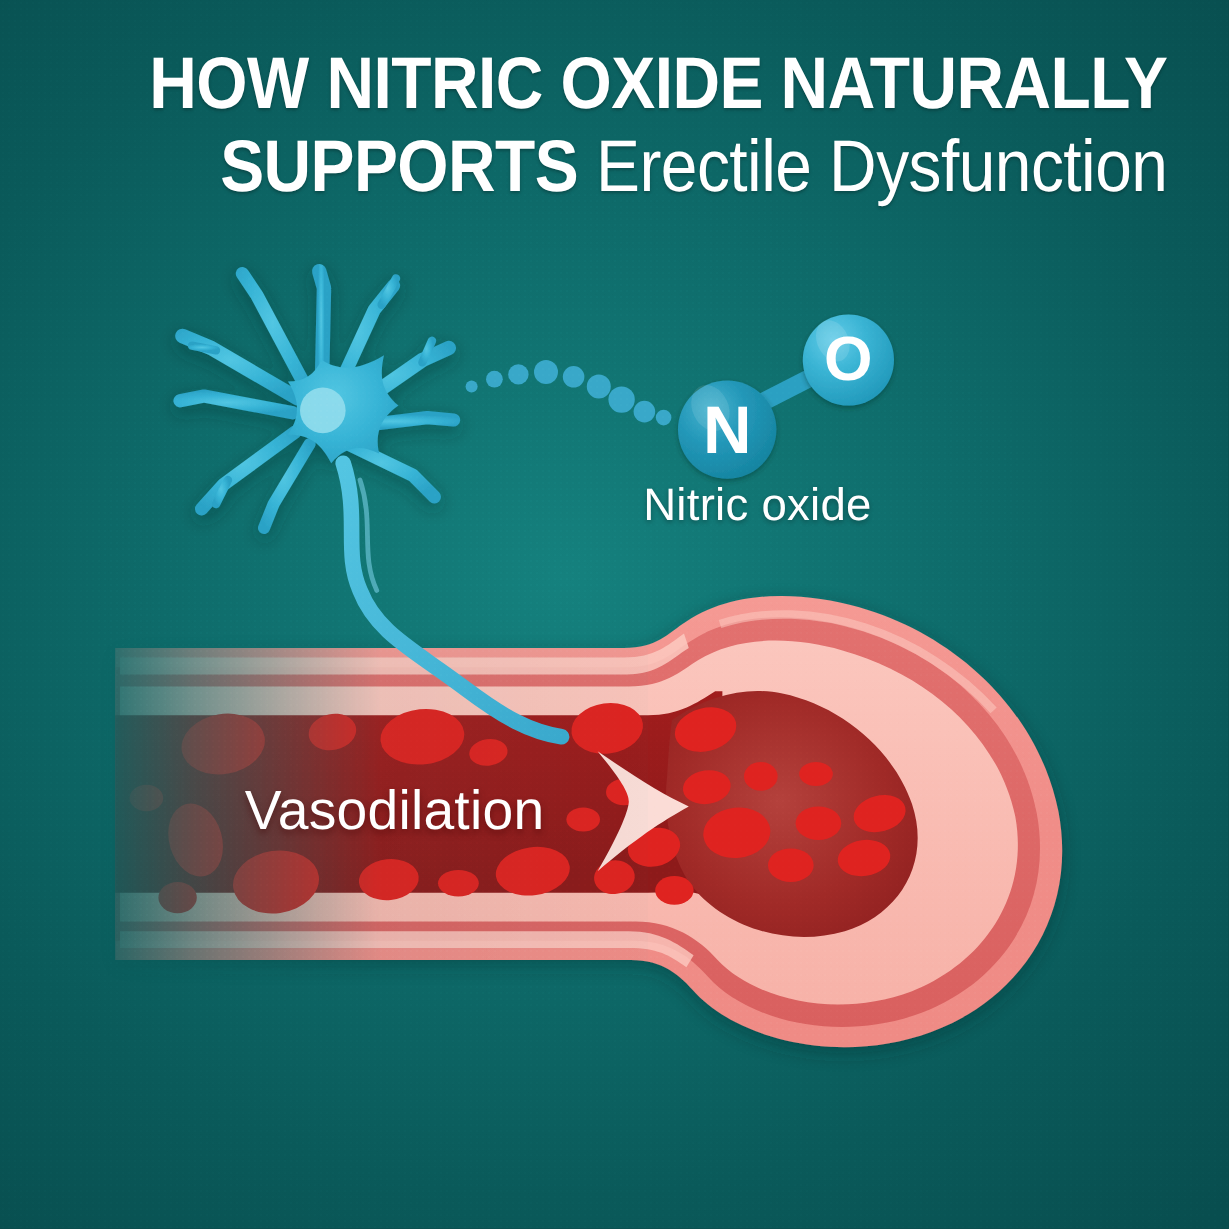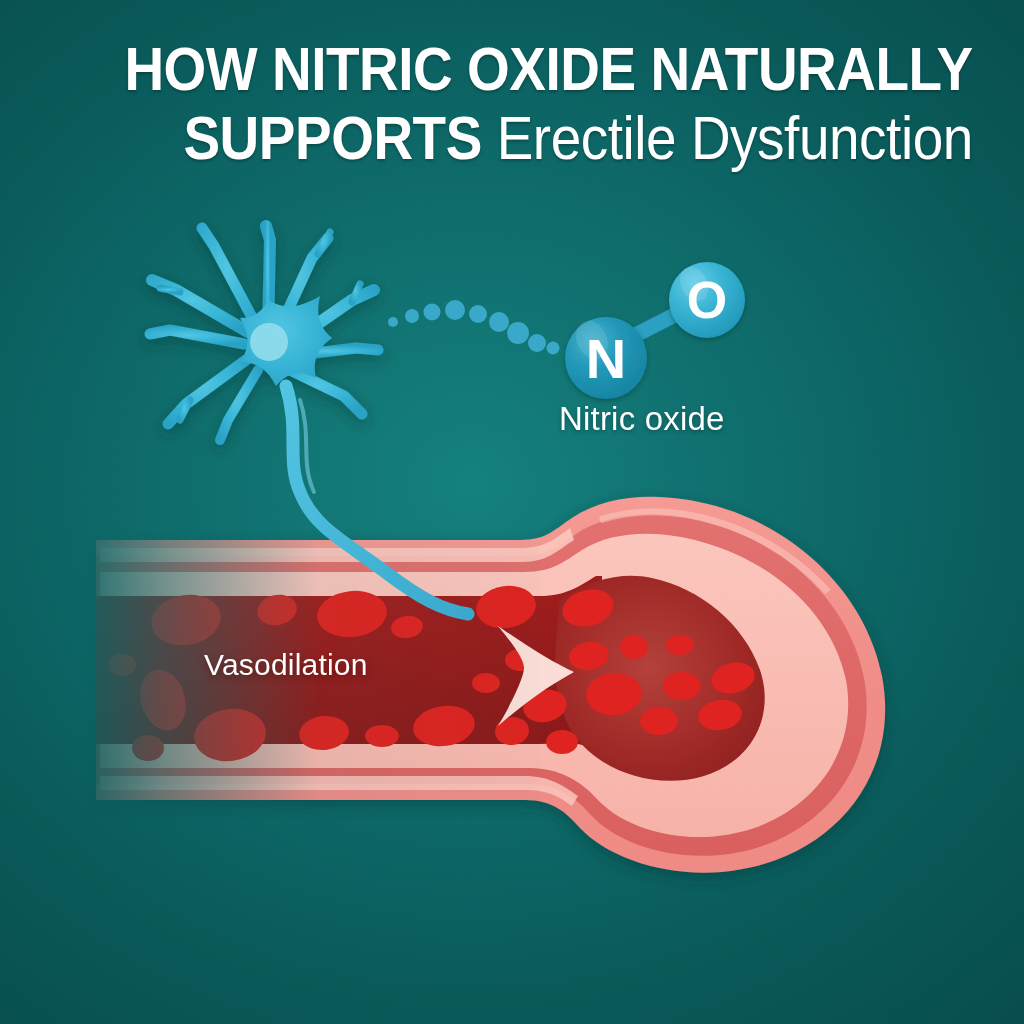--- a/index.html
+++ b/index.html
@@ -59,33 +59,32 @@
     margin-top: 6px;
   }
   .t-bold { font-weight: 700; }
   .t-light { font-weight: 400; }
 
   
   .label-no {
     position: absolute;
     left: 536px;
     top: 400px;
-    font-size: 33px;
+    font-size: 38px;
     font-weight: 400;
     color: #ffffff;
     text-shadow: 0 2px 4px rgba(0,0,0,.30);
     letter-spacing: .2px;
     user-select: none;
-    margin-left: 23px;
   }
   .label-vaso {
     position: absolute;
     left: 204px;
     top: 648px;
-    font-size: 30px;
+    font-size: 46px;
     font-weight: 400;
     color: #ffffff;
     text-shadow: 0 3px 6px rgba(60,0,0,.45);
     letter-spacing: .2px;
     user-select: none;
   }
 
   .art { position: absolute; inset: 0; }
   svg.layer { position: absolute; left: 0; top: 0; width: 1024px; height: 1024px; }
 </style>

